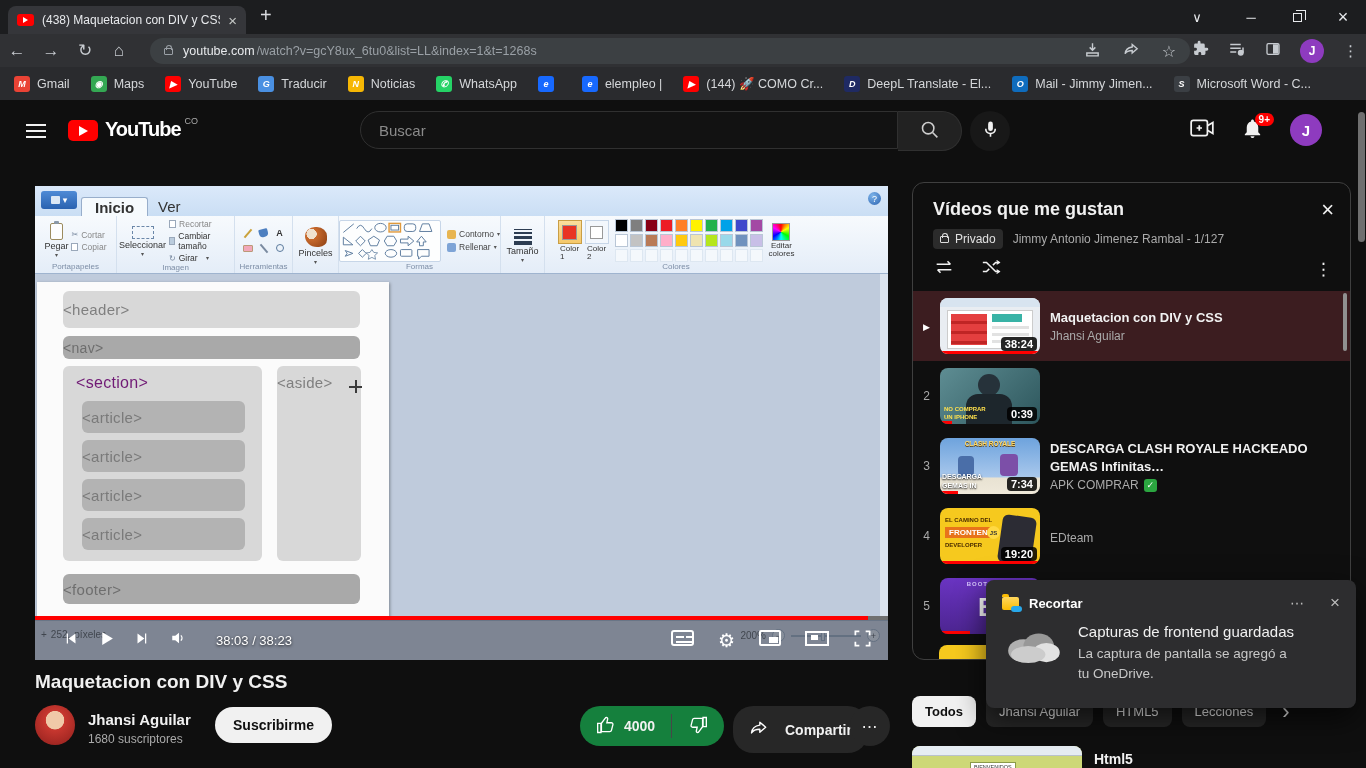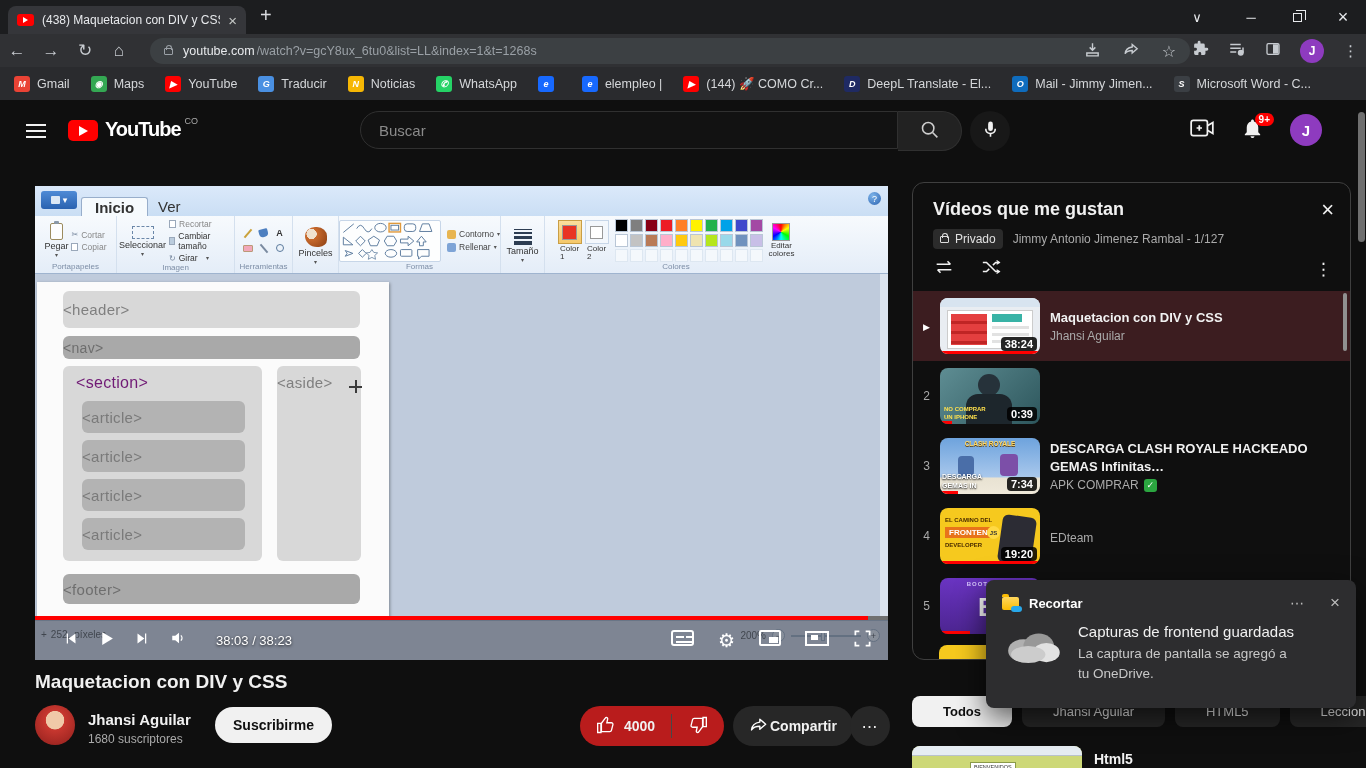--- a/index.html
+++ b/index.html
@@ -129,25 +129,25 @@
   .theater-ic{width:24px;height:15px;border:2px solid #fff;position:relative}
   .theater-ic::before{content:"";position:absolute;left:4px;top:2.5px;width:7px;height:5px;background:#fff}
   .gear{font-size:19px;line-height:1}
 
   
   .vtitle{position:absolute;left:35px;top:671px;font-size:19px;font-weight:bold;color:#f1f1f1}
   .ch-avatar{position:absolute;left:35px;top:705px;width:40px;height:40px;border-radius:50%;background:radial-gradient(circle at 50% 38%,#f0c9a8 28%,#c8372f 30%,#8e1f1c)}
   .ch-name{position:absolute;left:88px;top:711px;font-size:15px;font-weight:bold;color:#f1f1f1}
   .ch-subs{position:absolute;left:88px;top:732px;font-size:12px;color:#aaa}
   .subscribe{position:absolute;left:215px;top:707px;height:36px;padding:0 18px;background:#f1f1f1;color:#0f0f0f;font-size:14px;font-weight:bold;border-radius:18px;display:flex;align-items:center}
-  .likebar{position:absolute;left:580px;top:706px;height:40px;background:#b91c1c;border-radius:20px;display:flex;align-items:center}
+  .likebar{position:absolute;left:580px;top:706px;height:40px;background:#15803d;border-radius:20px;display:flex;align-items:center}
   .like-seg{display:flex;align-items:center;gap:8px;padding:0 16px;color:#f1f1f1;font-size:14px;font-weight:bold}
   .seg-div{width:1px;height:24px;background:#474747}
   .dis-seg{padding:0 16px}
-  .sharebtn{position:absolute;left:733px;top:706px;height:40px;padding:0 16px;background:#272727;border-radius:20px;display:flex;align-items:center;gap:1px;color:#f1f1f1;font-size:14px;font-weight:bold}
+  .sharebtn{position:absolute;left:733px;top:706px;height:47px;padding:0 16px;background:#272727;border-radius:20px;display:flex;align-items:center;gap:16px;color:#f1f1f1;font-size:14px;font-weight:bold}
   .morebtn{position:absolute;left:850px;top:706px;width:40px;height:40px;border-radius:50%;background:#272727;color:#f1f1f1;display:flex;align-items:center;justify-content:center;font-size:16px;letter-spacing:1px}
 
   
   .panel{position:absolute;left:912px;top:182px;width:439px;height:478px;border:1px solid #3f3f3f;border-radius:12px;background:#0f0f0f;overflow:hidden}
   .pl-title{position:absolute;left:20px;top:16px;font-size:18px;font-weight:bold;color:#f1f1f1}
   .pl-close{position:absolute;right:16px;top:14px;color:#f1f1f1;font-size:22px}
   .pl-meta{position:absolute;left:20px;top:46px;display:flex;align-items:center;gap:10px}
   .privbadge{background:#2b2b2b;border-radius:4px;padding:3px 7px;display:flex;align-items:center;color:#e0e0e0;font-size:12px}
   .pl-owner{color:#aaa;font-size:12px}
   .pl-icons{position:absolute;left:20px;top:76px;display:flex;gap:26px;align-items:center}
@@ -187,21 +187,21 @@
   .t4 .l3{position:absolute;left:5px;top:34px;color:#4a2c00;font-size:6px;font-weight:bold}
   .t4 .fig{position:absolute;right:6px;top:8px;width:34px;height:48px;background:#2c2c34;border-radius:6px;transform:rotate(8deg)}
   .t4 .js{position:absolute;right:40px;top:18px;width:13px;height:13px;border-radius:50%;background:#ffd943;color:#333;font-size:6px;font-weight:bold;display:flex;align-items:center;justify-content:center}
   .t5{background:linear-gradient(#6a34c2,#4c2590)}
   .t5 .bs{position:absolute;top:3px;left:0;right:0;text-align:center;color:#d9c9ff;font-size:6px;font-weight:bold;letter-spacing:1px}
   .t5 .bigb{position:absolute;left:38px;top:14px;color:#fff;font-size:26px;font-weight:bold}
   .t6sliver{position:absolute;left:26px;bottom:0;width:100px;height:14px;border-radius:8px 8px 0 0;background:#f6c91e}
 
   
   .chips{position:absolute;left:912px;top:696px;display:flex;gap:10px;align-items:center}
-  .chip{height:31px;padding:0 31px;border-radius:8px;background:#272727;color:#f1f1f1;font-size:13px;display:flex;align-items:center;white-space:nowrap}
+  .chip{height:31px;padding:0 13px;border-radius:8px;background:#272727;color:#f1f1f1;font-size:13px;display:flex;align-items:center;white-space:nowrap}
   .chip.active{background:#f1f1f1;color:#0f0f0f;font-weight:bold}
   .chips .chev{color:#f1f1f1;font-size:22px;margin-left:6px}
   .nextvid{position:absolute;left:912px;top:746px;display:flex;gap:12px}
   .nvthumb{position:relative;width:170px;height:96px;border-radius:8px;overflow:hidden;background:#cdd877;flex-shrink:0}
   .nvthumb .tb{position:absolute;top:0;left:0;right:0;height:10px;background:#e6edf3;border-bottom:1px solid #b9c2cc}
   .nvthumb .box{position:absolute;left:58px;top:16px;background:#fff;border:1px solid #8a9a4a;color:#333;font-size:5.5px;padding:1px 3px}
   .nvtitle{color:#f1f1f1;font-size:14px;font-weight:bold;margin-top:5px}
 
   
   .toast{position:absolute;left:986px;top:580px;width:370px;height:128px;background:#2d2d2f;border-radius:8px;box-shadow:0 10px 30px rgba(0,0,0,.65);z-index:50}

